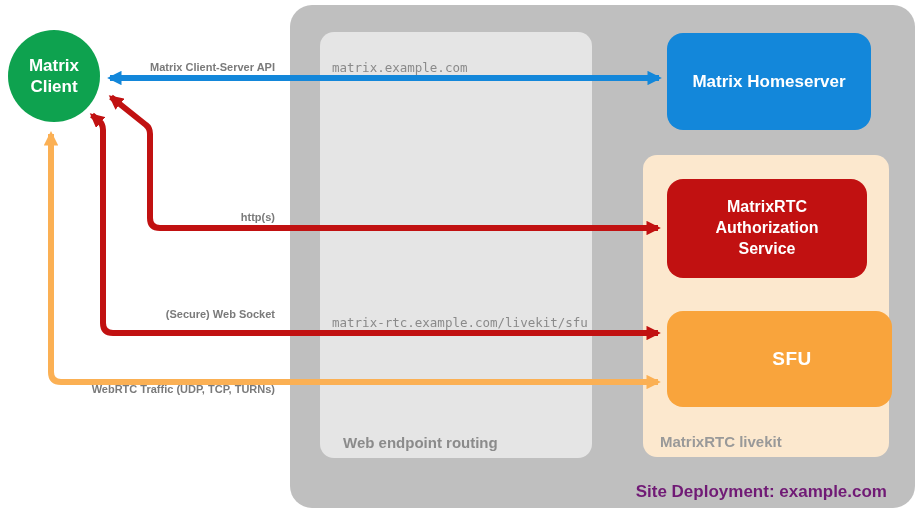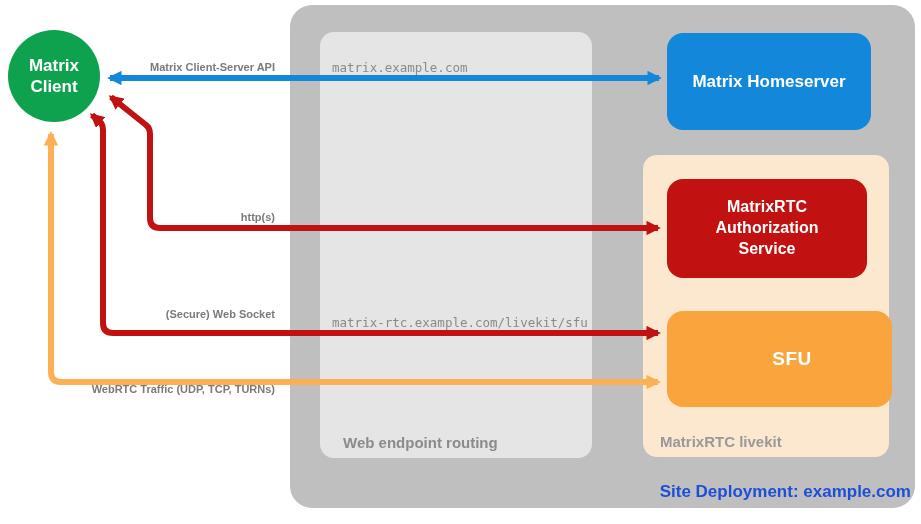--- a/index.html
+++ b/index.html
@@ -37,22 +37,22 @@
     z-index: 2;
   }
   .group-label {
     position: absolute;
     font-weight: bold;
     font-size: 15px;
   }
   .routing-label { left: 16px; bottom: 7px; color: #8B8B8B; margin-left: 7px; }
   .backend-label { left: 17px; bottom: 7px; color: #999999; }
   .deployment-label {
-    right: 4px; bottom: 6px;
-    color: #1d4ed8;
+    right: 28px; bottom: 6px;
+    color: #701a75;
     font-size: 17px;
   }
   
   .endpoint-url {
     position: absolute;
     left: 332px;
     font-family: "DejaVu Sans Mono", "Liberation Mono", monospace;
     font-size: 12.5px;
     color: #8A8A8A;
     z-index: 3;

